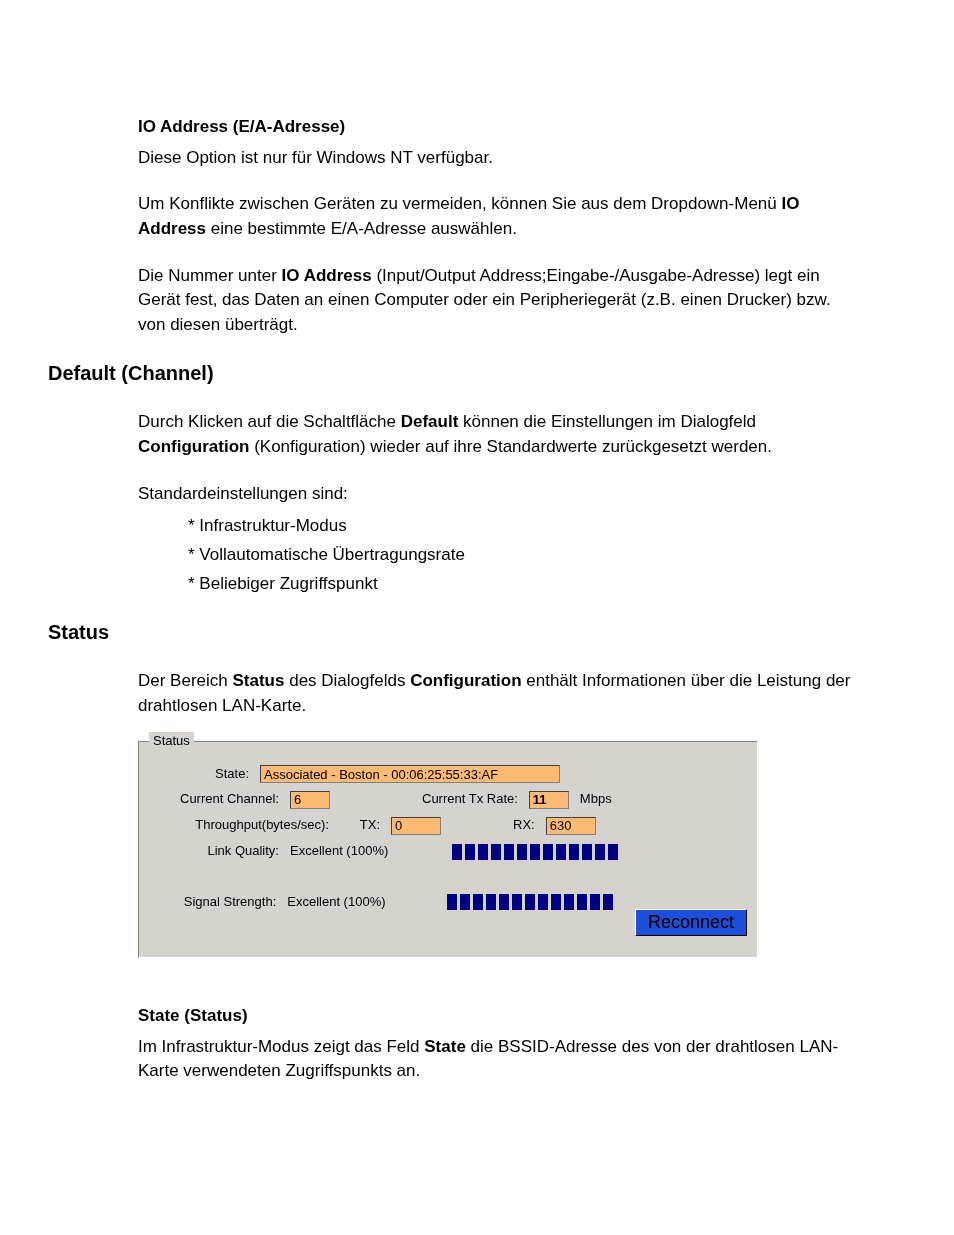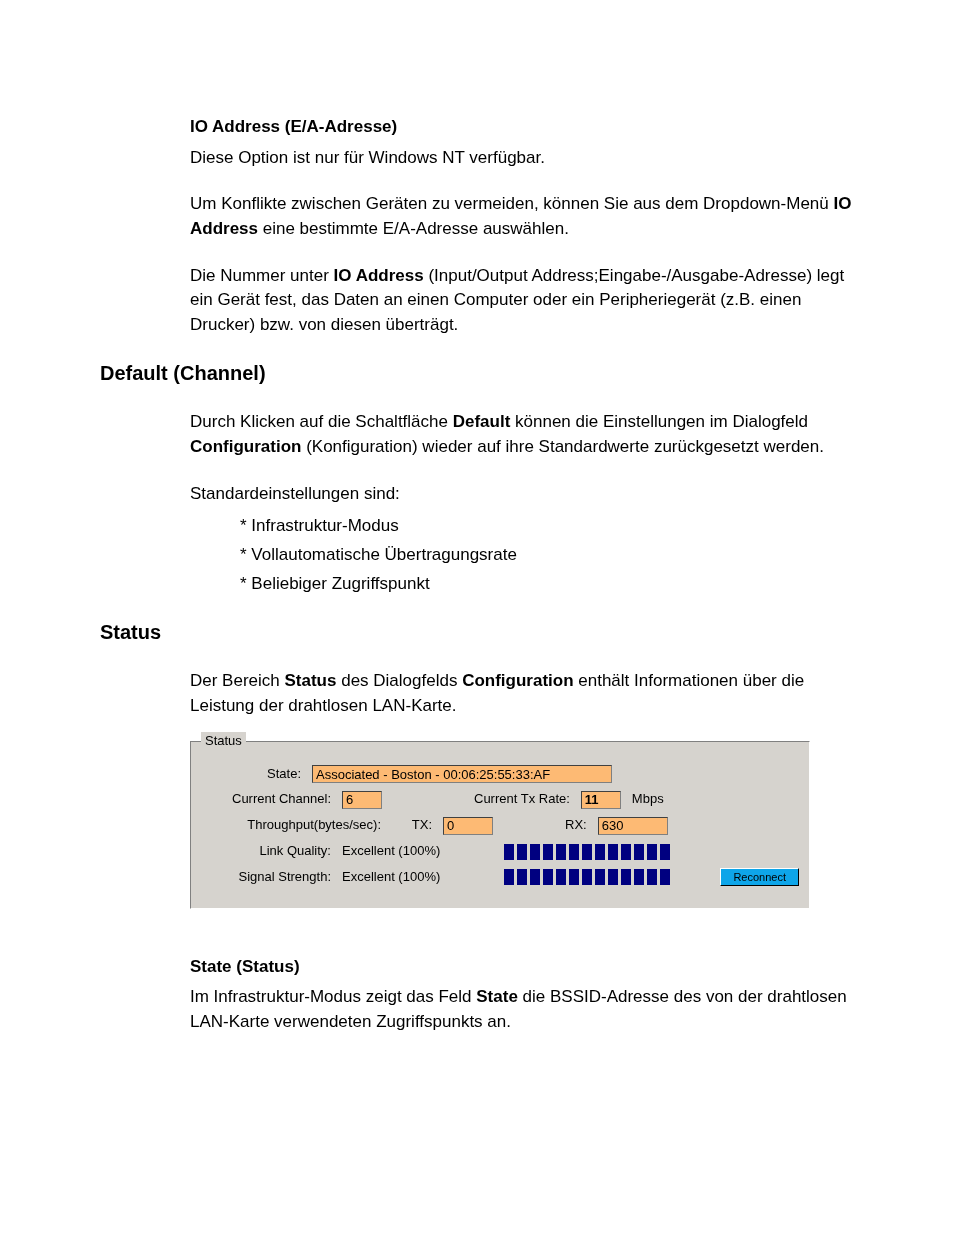--- a/index.html
+++ b/index.html
@@ -8,21 +8,21 @@
     background: #fff;
     font-family: Arial, Helvetica, sans-serif;
     color: #000;
     font-size: 17px;
     line-height: 1.45;
   }
   .page {
     width: 954px;
     min-height: 1235px;
     box-sizing: border-box;
-    padding: 115px 100px 0 100px;
+    padding: 115px 100px 0 48px;
   }
   .block-indent {
     margin-left: 90px;
   }
   .heading-sub {
     font-weight: bold;
     margin: 0 0 6px 0;
   }
   .para {
     margin: 0 0 22px 0;
@@ -91,28 +91,29 @@
     gap: 3px;
     height: 16px;
     align-items: center;
   }
   .meter div {
     width: 10px;
     height: 16px;
     background: #000080;
   }
   .win-button {
-    background: #0ea5e9;
+    background: #1d4ed8;
     border: 1px solid #000;
     border-top-color: #fff;
     border-left-color: #fff;
     font-family: Tahoma, Arial, sans-serif;
-    font-size: 11px;
+    font-size: 18px;
     padding: 2px 12px;
     cursor: pointer;
+    margin-top: 41px;
   }
 </style>
 </head>
 <body>
 
 <div class="page">
 
   <div class="block-indent">
     <p class="heading-sub">IO Address (E/A-Adresse)</p>
     <p class="para">Diese Option ist nur für Windows NT verfügbar.</p>
@@ -160,21 +161,21 @@
       <input class="win-input" style="width: 40px; font-weight: bold;" value="11">
       <div style="">Mbps</div>
     </div>
 
     <div class="win-row">
       <div class="win-label" style="width:180px;">Throughput(bytes/sec):</div>
       <div class="win-label" style="width:40px;">TX:</div>
       <input class="win-input" style="width: 50px;" value="0">
       <div style="flex:0 0 50px;"></div>
       <div class="win-label">RX:</div>
-      <input class="win-input" style="width: 70px;" value="630">
+      <input class="win-input" style="width: 50px;" value="630">
     </div>
 
     <div class="win-row">
       <div class="win-label" style="width:130px;">Link Quality:</div>
       <div style="width:110px;">Excellent (100%)</div>
       <div style="flex:0 0 30px;"></div>
       <div class="meter">
         <div></div>
           <div></div>
           <div></div>

